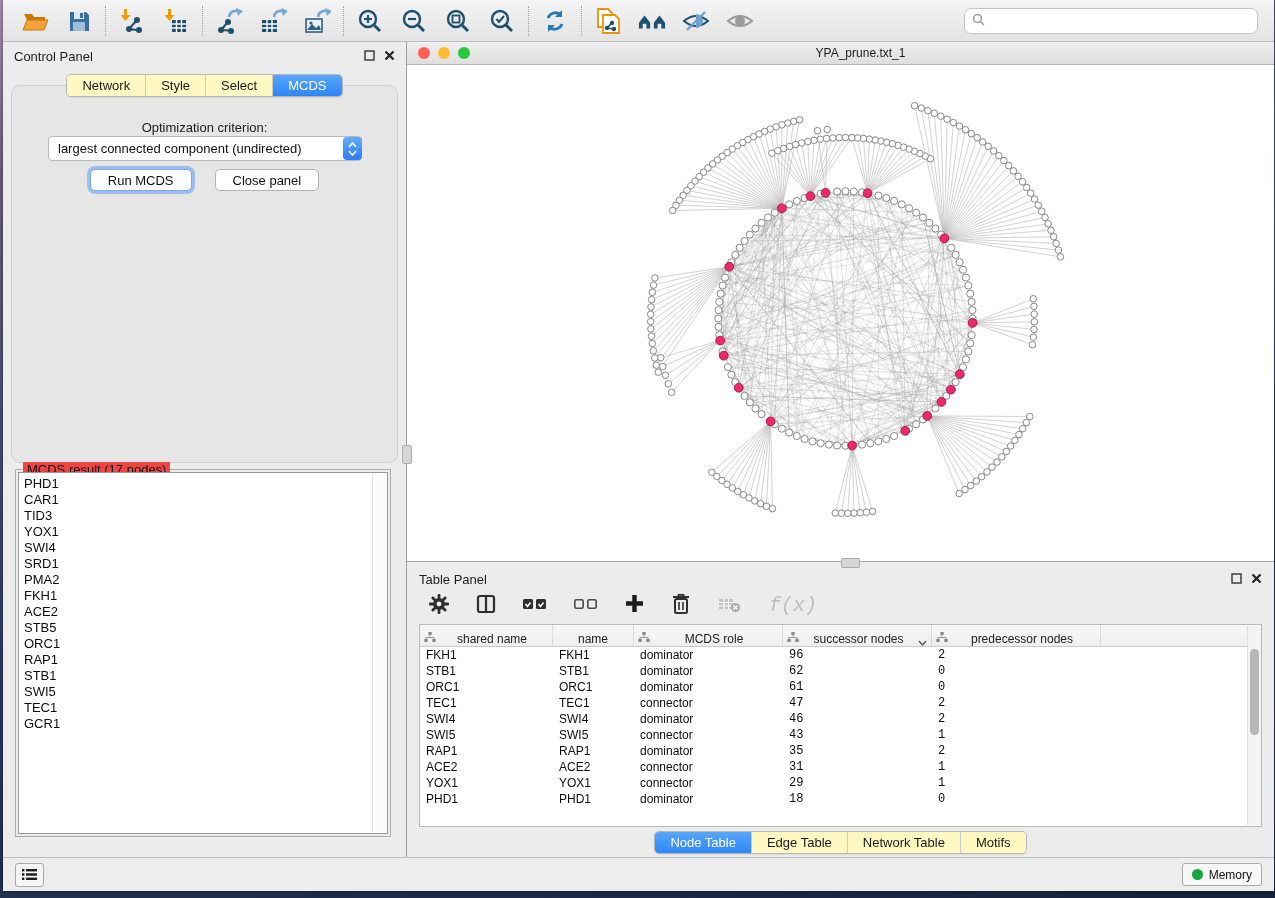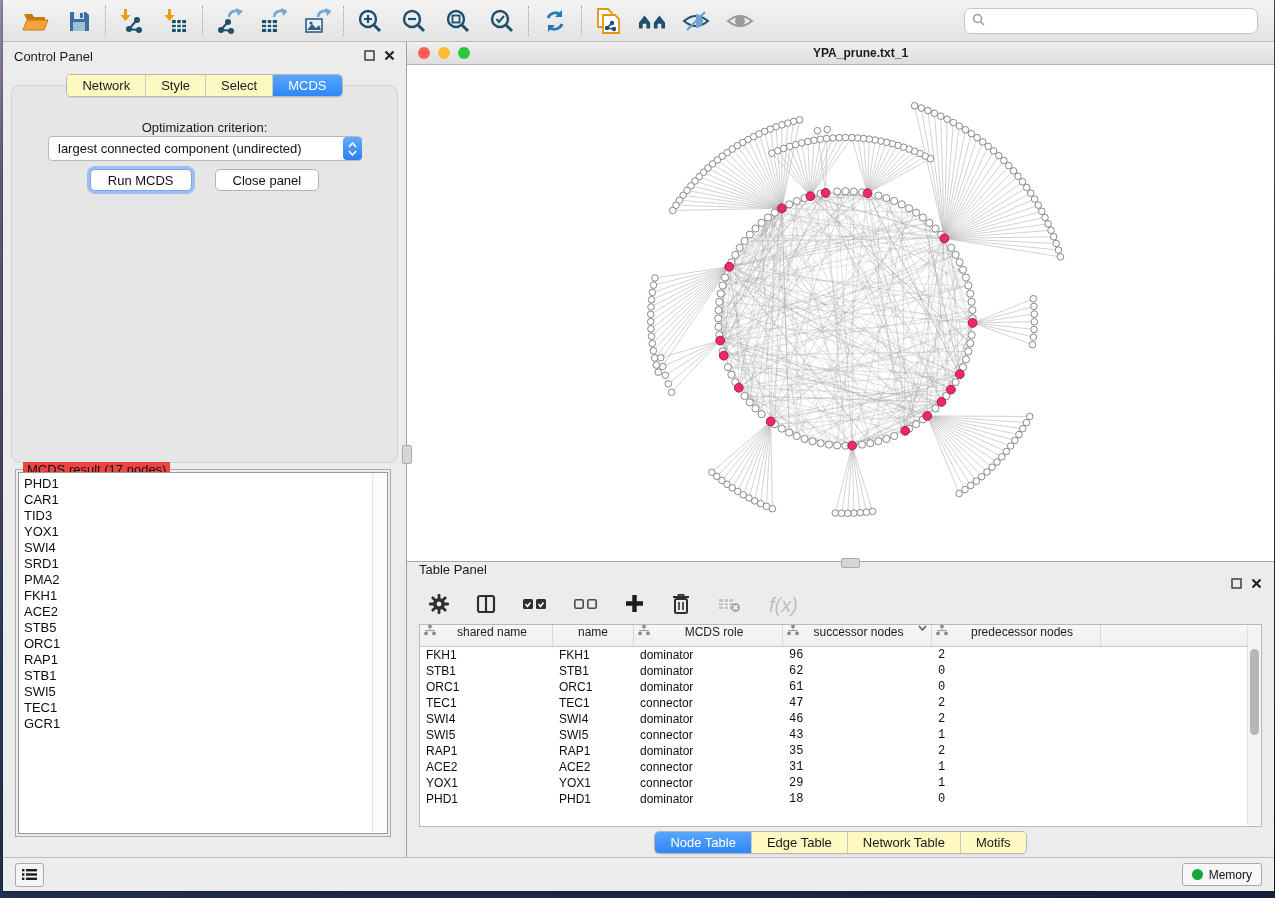--- a/index.html
+++ b/index.html
@@ -35,32 +35,32 @@
   .pushbtn.focused{box-shadow:0 0 0 3px rgba(100,155,245,.55);border-color:#7aa8e8;}
   .fieldset{position:absolute;top:427px;left:12px;right:15px;bottom:20px;border:1px solid #ababab;}
   .fieldset .legend{position:absolute;top:-8px;left:7px;background:#ef4444;padding:0 4px;font-size:13px;color:#111;}
   .mcds-list{position:absolute;inset:2px;background:#fff;border:1px solid #989898;overflow:hidden;}
   .mcds-list .items{padding:3px 0 0 5px;font-size:13px;line-height:16px;color:#0d0d0d;}
   .mcds-scroll{position:absolute;top:1px;bottom:1px;right:1px;width:13px;background:#fbfbfb;border-left:1px solid #e4e4e4;}
   
   .rightcol{flex:1;display:flex;flex-direction:column;min-width:0;}
   .net-window{flex:1;display:flex;flex-direction:column;min-height:0;}
   .net-titlebar{height:22px;flex:0 0 22px;background:linear-gradient(#efefef,#dedede);border-bottom:1px solid #b5b5b5;position:relative;display:flex;align-items:center;justify-content:center;}
-  .net-title{font-size:12px;font-weight:bold;color:#1c1c1c;margin-left:40px;}
+  .net-title{font-size:12px;font-weight:normal;color:#1c1c1c;margin-left:40px;}
   .lights{position:absolute;left:11px;top:0;bottom:0;display:flex;align-items:center;gap:8px;}
   .light{width:12px;height:12px;border-radius:50%;}
   .net-canvas{flex:1;background:#fff;position:relative;min-height:0;}
   .net-canvas svg{position:absolute;inset:0;}
   
   .table-panel{height:295px;flex:0 0 295px;background:#ececec;border-top:1px solid #a8a8a8;display:flex;flex-direction:column;position:relative;}
-  .tp-header{height:25px;display:flex;align-items:flex-start;padding:0 12px;font-size:13px;color:#1c1c1c;flex-direction:column;}
+  .tp-header{height:25px;display:flex;align-items:flex-end;padding:0 12px;font-size:13px;color:#1c1c1c;}
   .tp-toolbar{height:37px;display:flex;align-items:center;gap:27px;padding:0 0 0 22px;}
   .tp-tablewrap{flex:1;margin:0 12px;background:#fff;border:1px solid #b9b9b9;position:relative;overflow:hidden;}
   .thead{display:grid;grid-template-columns:133px 81px 149px 149px 169px 1fr;height:21px;background:linear-gradient(#f7f7f7,#efefef);border-bottom:1px solid #c9c9c9;font-size:12px;color:#222;}
-  .th{display:flex;align-items:flex-start;border-right:1px solid #d9d9d9;padding:0 4px;gap:0;overflow:hidden;}
+  .th{display:flex;align-items:flex-end;border-right:1px solid #d9d9d9;padding:0 4px;gap:0;overflow:hidden;}
   .th:last-child{border-right:none;}
   .th .lbl{flex:1;text-align:center;white-space:nowrap;}
   .trow{display:grid;grid-template-columns:133px 81px 149px 149px 169px 1fr;height:16px;font-size:12px;color:#0d0d0d;align-items:center;}
   .td{padding:0 6px;white-space:nowrap;overflow:hidden;}
   .td.num{text-align:left;padding-right:13px;font-family:Liberation Mono, monospace;}
   .tbody-scroll{position:absolute;top:1px;right:0;bottom:1px;width:13px;background:#f4f4f4;border-left:1px solid #dedede;}
   .tbody-thumb{position:absolute;left:2px;right:2px;top:23px;height:86px;background:#b7b7b7;border-radius:5px;}
   .tp-tabs{height:30px;display:flex;align-items:center;justify-content:center;}
   
   .statusbar{height:33px;flex:0 0 33px;background:#ededed;border-top:1px solid #bdbdbd;display:flex;align-items:center;padding:0 12px;gap:19px;}
@@ -1123,21 +1123,21 @@
           <span>
             <svg width="24" height="18" viewBox="0 0 24 18">
                 <rect x="1" y="4" width="14" height="10" fill="#c2c2c2"></rect>
                 <g stroke="#fff" stroke-width="1.2">
                   <path d="M1 7.5h14M1 11h14M6 4v10M10.5 4v10"></path>
                 </g>
                 <circle cx="17.5" cy="12.5" r="4.5" fill="#a9a9a9"></circle>
                 <path d="M15.5 10.5l4 4M19.5 10.5l-4 4" stroke="#fff" stroke-width="1.4"></path>
               </svg>
           </span>
-          <span style="font-family:Liberation Sans, sans-serif;font-style:italic;font-size:20px;color:#bdbdbd;">f(x)</span>
+          <span style="font-family:Liberation Mono, monospace;font-style:italic;font-size:20px;color:#bdbdbd;">f(x)</span>
         </div>
 
         <div class="tp-tablewrap">
           <div class="thead" id="thead">
               <div class="th">
                 <span><svg width="12" height="11" viewBox="0 0 12 11">
                     <g fill="#8a8a8a">
                       <rect x="4.3" y="0" width="3.4" height="3"></rect>
                       <rect x="0.3" y="7" width="3.4" height="3"></rect>
                       <rect x="8.3" y="7" width="3.4" height="3"></rect>

